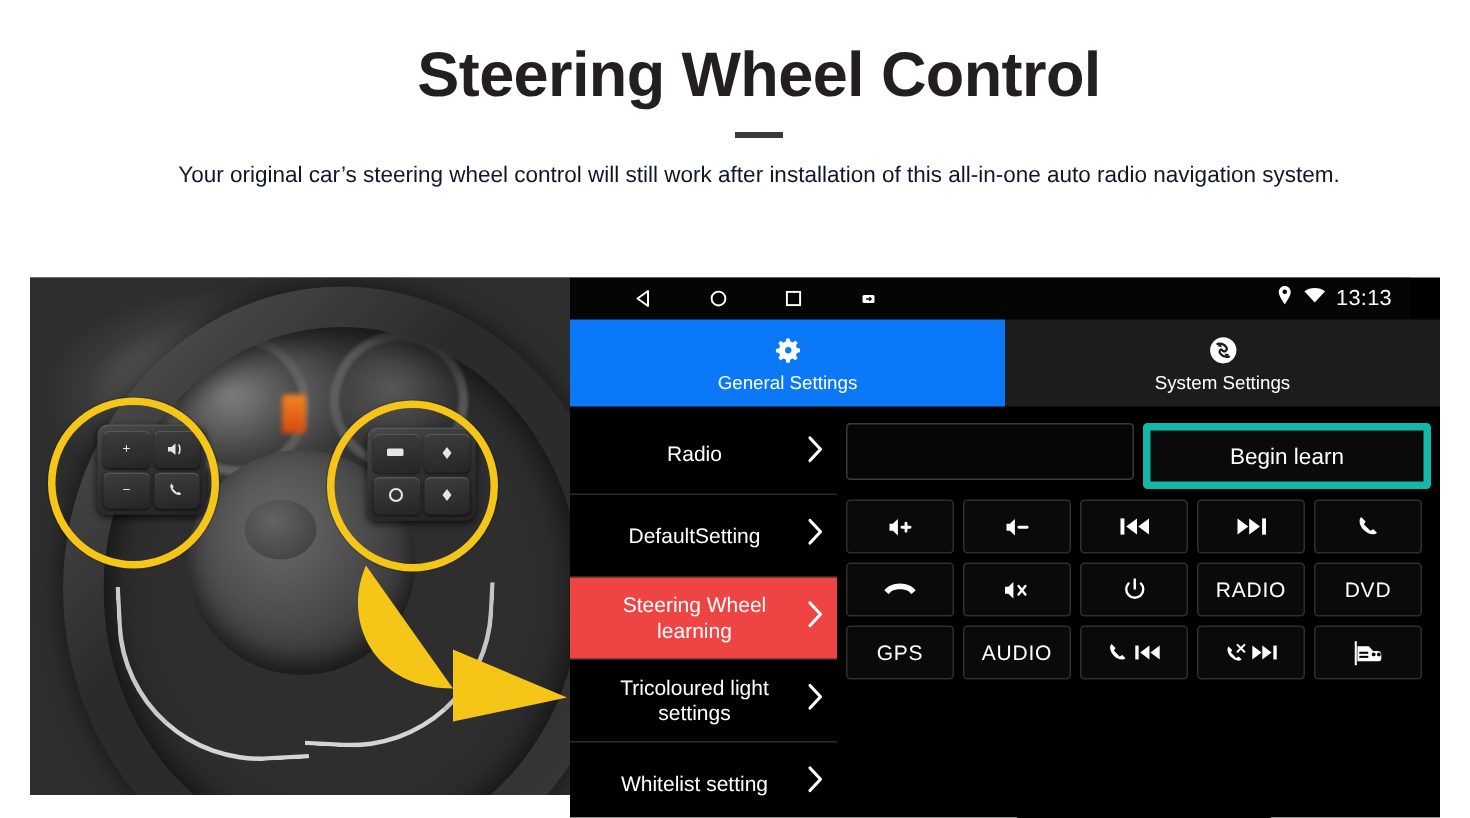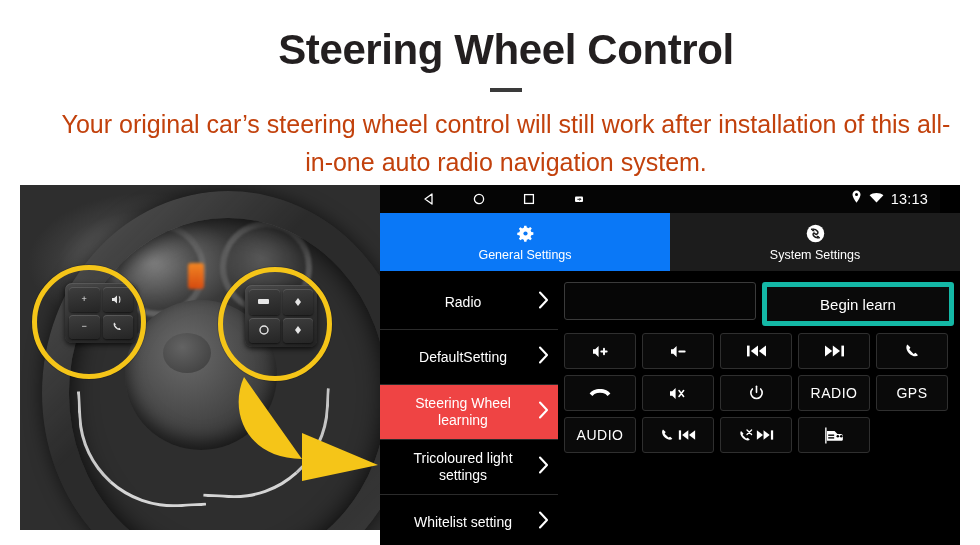--- a/index.html
+++ b/index.html
@@ -14,21 +14,21 @@
   .page-title{
     position:absolute;left:0;top:26px;width:980px;text-align:center;
     font-size:42px;font-weight:bold;color:#231f20;letter-spacing:-0.4px;
     font-family:"Liberation Sans", sans-serif;line-height:1.15;
   }
   .title-divider{
     position:absolute;left:474px;top:88px;width:32px;height:4px;background:#3a3a3a;
   }
   .subtitle{
     position:absolute;left:38px;top:106px;width:904px;text-align:center;
-    font-size:25px;color:#c2410c;line-height:1.5;
+    font-size:15px;color:#0f172a;line-height:1.5;
     font-family:"Liberation Sans", sans-serif;
   }
 
   
   .bottom{position:absolute;left:0;top:185px;width:980px;height:360px;}
 
   
   .photo{
     position:absolute;left:20px;top:0;width:360px;height:345px;overflow:hidden;
     background:#2a2a2a;
@@ -428,20 +428,23 @@
                 <path d="M4.6 4.2a6 6 0 1 0 8.8 0" fill="none" stroke="#fff" stroke-width="1.7" stroke-linecap="round"></path>
                 <path d="M9 1.4v6.4" stroke="#fff" stroke-width="1.7" stroke-linecap="round"></path>
               </svg>
             </div>
 
             <div class="gbtn">
               <span class="lbl">RADIO</span>
             </div>
 
 
+            <div class="gbtn">
+              <span class="lbl">DVD</span>
+            </div>
 
             <div class="gbtn">
               <span class="lbl">GPS</span>
             </div>
 
             <div class="gbtn">
               <span class="lbl">AUDIO</span>
             </div>
 
             <div class="gbtn">

